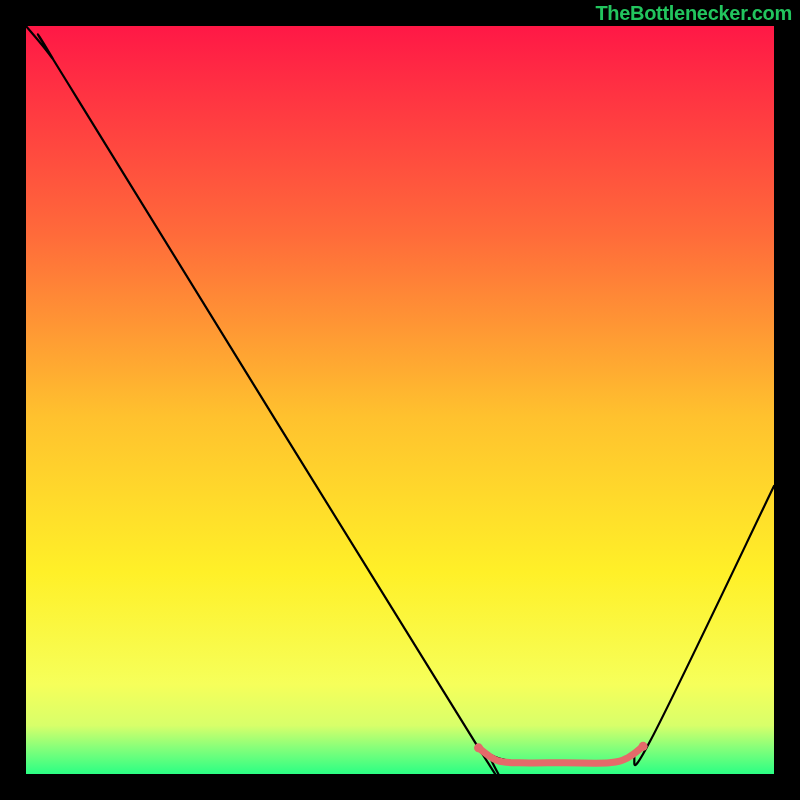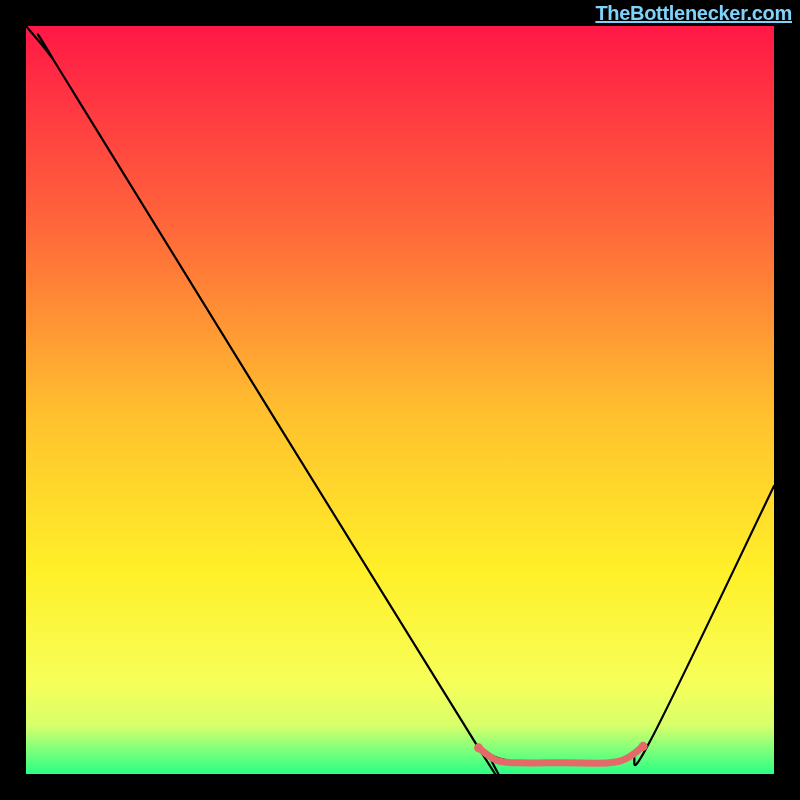--- a/index.html
+++ b/index.html
@@ -13,26 +13,25 @@
   .outer {
     width: 800px;
     height: 800px;
     position: relative;
     background: #000;
   }
   .attribution {
     position: absolute;
     top: 2px;
     right: 8px;
-    color: #7dd3fc;
+    color: #22c55e;
     font-size: 20px;
     font-weight: bold;
     letter-spacing: -0.3px;
     z-index: 10;
-    text-decoration: underline;
   }
   .plot {
     position: absolute;
     
     left: 26px;
     top: 26px;
     width: 748px;  
     height: 748px;
     overflow: hidden;
   }

